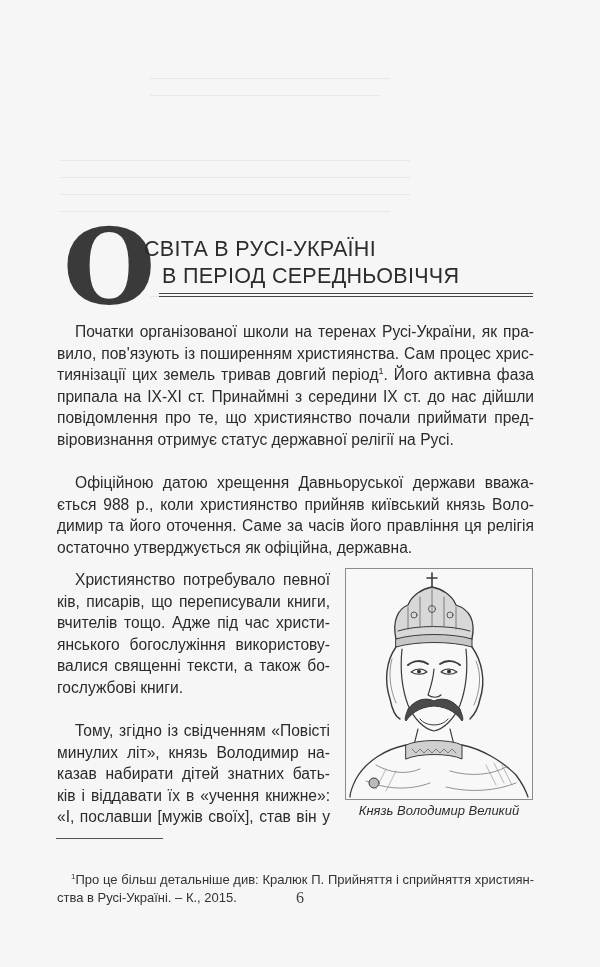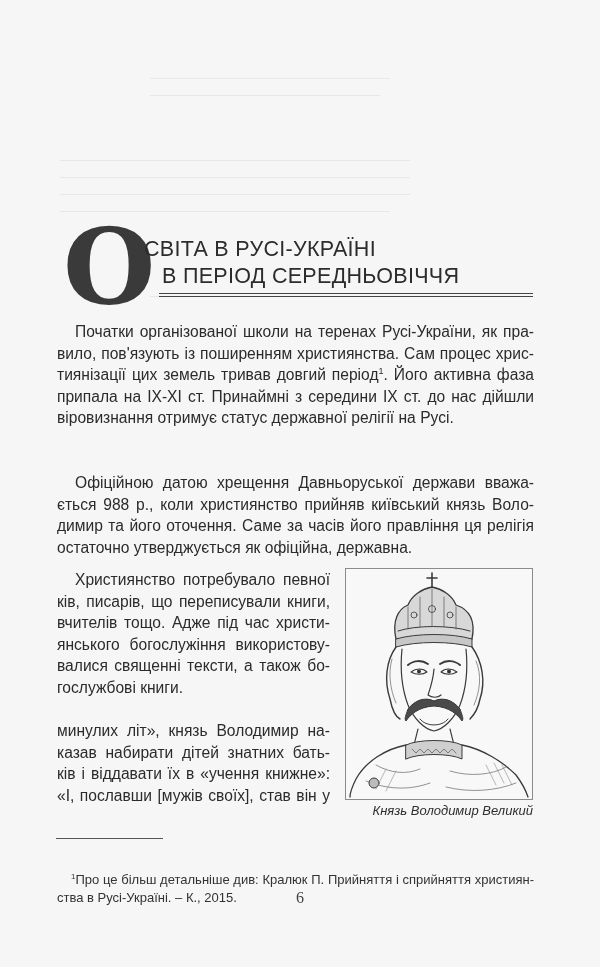--- a/index.html
+++ b/index.html
@@ -87,21 +87,21 @@
       border: 1px solid #8b8b8b;
       box-sizing: border-box;
       background: #f9f8f8;
       overflow: hidden;
     }
     .caption {
       position: absolute;
       left: 345px;
       top: 803px;
       width: 188px;
-      text-align: right;
+      text-align: center;
       font-family: "Liberation Sans", "DejaVu Sans", sans-serif;
       font-style: italic;
       font-size: 13px;
       color: #2e2e2e;
     }
 
     .fn-rule {
       position: absolute;
       left: 56px;
       top: 838px;
@@ -153,40 +153,42 @@
   <span class="title-line l1">СВІТА В РУСІ-УКРАЇНІ</span>
   <span class="title-line l2">В ПЕРІОД СЕРЕДНЬОВІЧЧЯ</span>
   <div class="double-rule"></div>
 </div>
 
 <div class="body-text" style="top:321px;">
   <span class="line indent">Початки організованої школи на теренах Русі-України, як пра-</span>
   <span class="line">вило, пов'язують із поширенням християнства. Сам процес хрис-</span>
   <span class="line"><span>тиянізації цих земель тривав довгий період</span><sup class="fn">1</sup><span>. Його активна фаза</span></span>
   <span class="line">припала на IX-XI ст. Принаймні з середини IX ст. до нас дійшли</span>
+  <span class="line">повідомлення про те, що християнство почали приймати пред-</span>
   <span class="line last">віровизнання отримує статус державної релігії на Русі.</span>
 </div>
 
 <div class="body-text" style="top:472px;">
   <span class="line indent">Офіційною датою хрещення Давньоруської держави вважа-</span>
   <span class="line">ється 988 р., коли християнство прийняв київський князь Воло-</span>
   <span class="line">димир та його оточення. Саме за часів його правління ця релігія</span>
   <span class="line last">остаточно утверджується як офіційна, державна.</span>
 </div>
 
 <div class="body-text narrow" style="top:569px;">
   <span class="line indent">Християнство потребувало певної</span>
   <span class="line">ків, писарів, що переписували книги,</span>
   <span class="line">вчителів тощо. Адже під час христи-</span>
   <span class="line">янського богослужіння використову-</span>
   <span class="line">валися священні тексти, а також бо-</span>
   <span class="line last">гослужбові книги.</span>
 </div>
 
 <div class="body-text narrow" style="top:720px;">
+  <span class="line indent">Тому, згідно із свідченням «Повісті</span>
   <span class="line">минулих літ», князь Володимир на-</span>
   <span class="line">казав набирати дітей знатних бать-</span>
   <span class="line">ків і віддавати їх в «учення книжне»:</span>
   <span class="line">«І, пославши [мужів своїх], став він у</span>
 </div>
 
 <div class="figure">
   <svg width="186" height="230" viewBox="0 0 186 230">
     <g fill="none" stroke="#3a3a3a" stroke-linecap="round" stroke-linejoin="round">
 

